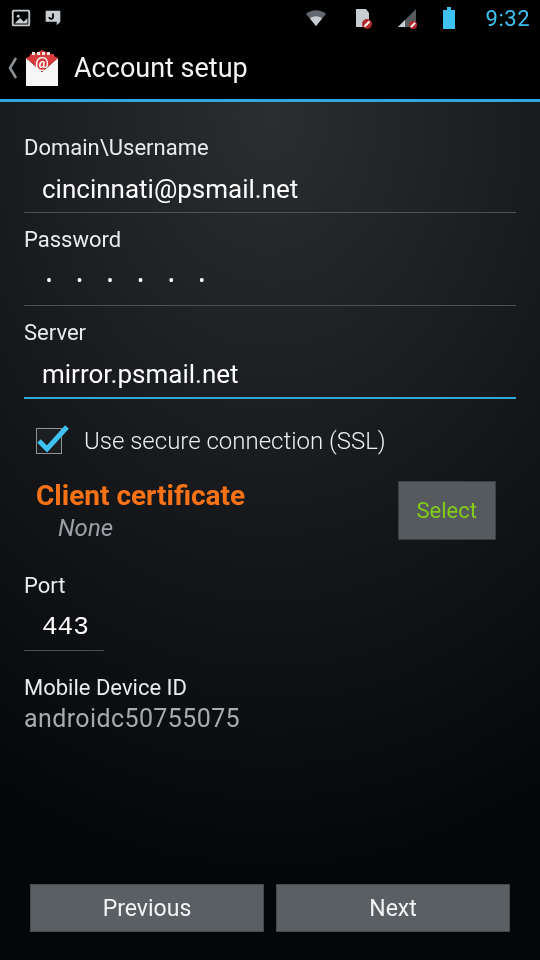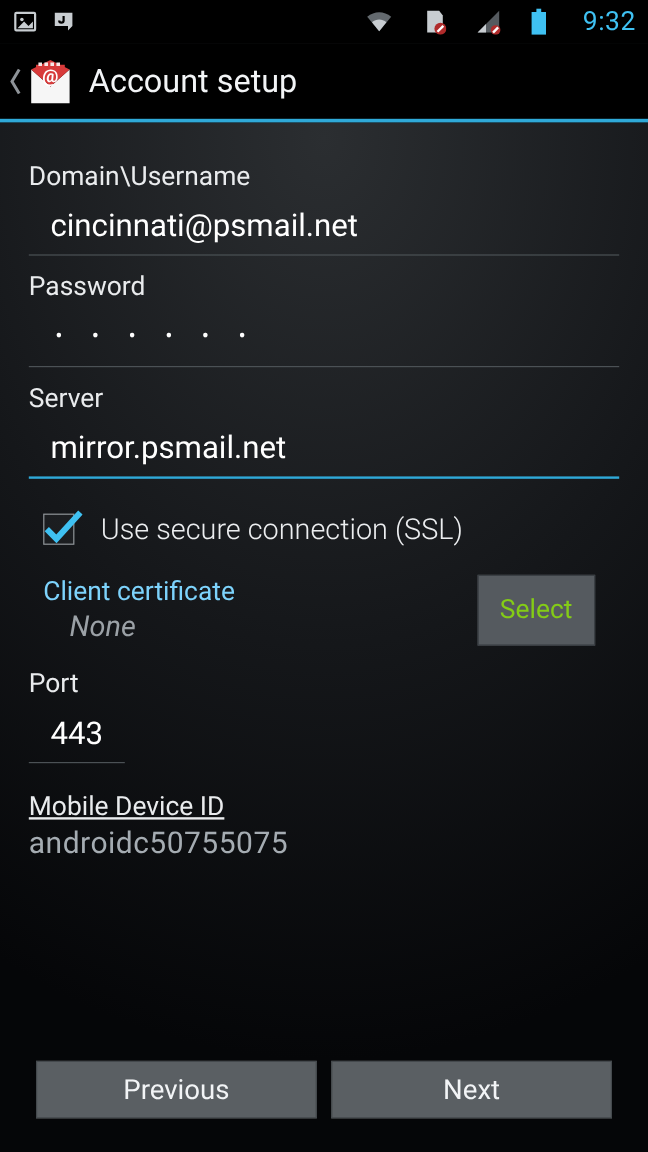--- a/index.html
+++ b/index.html
@@ -18,36 +18,36 @@
   .back-caret { width: 14px; display: flex; align-items: center; justify-content: center; color: #9da2a6; }
   .app-icon-box { width: 44px; height: 44px; margin: 0 10px 0 0; display: flex; align-items: center; justify-content: center; }
   .app-title { font-size: 27px; font-weight: 400; color: #f2f4f6; }
 
   
   .form { flex: 1; padding: 33px 24px 0 24px; display: flex; flex-direction: column; }
   .field-label { font-size: 22px; color: #e9ebed; margin-bottom: 8px; font-weight: 400; }
   .text-input { width: 100%; background: transparent; border: none; border-bottom: 1px solid #4b5155; color: #fff; font-size: 26px; padding: 6px 4px 8px 18px; outline: none; }
   .text-input.focused { border-bottom: 2px solid #2fa9d8; }
   .field-block { margin-bottom: 14px; }
-  .field-block.narrow .text-input { width: 80px; padding-left: 18px; }
+  .field-block.narrow .text-input { width: 80px; padding-left: 18px; font-family: Liberation Mono, monospace; }
 
   .pw-dots { letter-spacing: 10px; font-size: 18px; color: #fff; padding: 10px 4px 14px 22px; border-bottom: 1px solid #4b5155; }
 
   .check-row { display: flex; align-items: center; gap: 22px; padding: 14px 2px 12px 12px; }
   .check-box { width: 26px; height: 26px; border: 1px solid #8f9498; background: rgba(255,255,255,0.03); position: relative; }
   .check-box.checked::after { content: ""; position: absolute; left: 3px; top: -5px; width: 28px; height: 28px; background: none; }
   .check-label { font-size: 24px; color: #eceef0; font-weight: 300; }
 
   .cert-row { display: flex; align-items: center; padding: 12px 20px 12px 12px; }
   .cert-texts { flex: 1; }
-  .cert-label { font-size: 22px; color: #7dd3fc; font-weight: 400; }
+  .cert-label { font-size: 28px; color: #f97316; font-weight: 700; }
   .cert-value { font-size: 24px; color: #9ba1a6; margin-top: 2px; padding-left: 22px; font-style: italic; }
   .select-btn { background: #555a5f; color: #84cc16; font-size: 22px; border: 1px solid #3a3f44; padding: 16px 18px; cursor: pointer; }
 
-  .device-id-label { font-size: 22px; color: #e9ebed; margin-top: 4px; text-decoration: underline; }
+  .device-id-label { font-size: 22px; color: #e9ebed; margin-top: 4px; }
   .device-id-value { font-size: 25px; color: #a5acb2; margin-top: 4px; letter-spacing: 0.4px; }
 
   
   .bottom-bar { display: flex; gap: 12px; padding: 0 30px 28px 30px; margin-top: 40px; }
   .nav-btn { flex: 1; height: 48px; background: #5a5f63; border: 1px solid #44494d; color: #f2f4f6; font-size: 23px; cursor: pointer; }
 </style>
 </head>
 <body>
 
 <div class="status-bar">
@@ -144,21 +144,21 @@
 
 
   <div class="cert-row">
     <div class="cert-texts">
       <div class="cert-label">Client certificate</div>
       <div class="cert-value">None</div>
     </div>
     <button class="select-btn">Select</button>
   </div>
 
-  <div class="field-block narrow" style="margin-top:8px;">
+  <div class="field-block narrow" style="margin-top:19px;">
     <div class="field-label">Port</div>
     <input class="text-input" type="text" value="443" style="">
   </div>
 
   <div style="margin-top:6px;">
     <div class="device-id-label">Mobile Device ID</div>
     <div class="device-id-value">androidc50755075</div>
   </div>
 
   <div style="flex:1;"></div>

